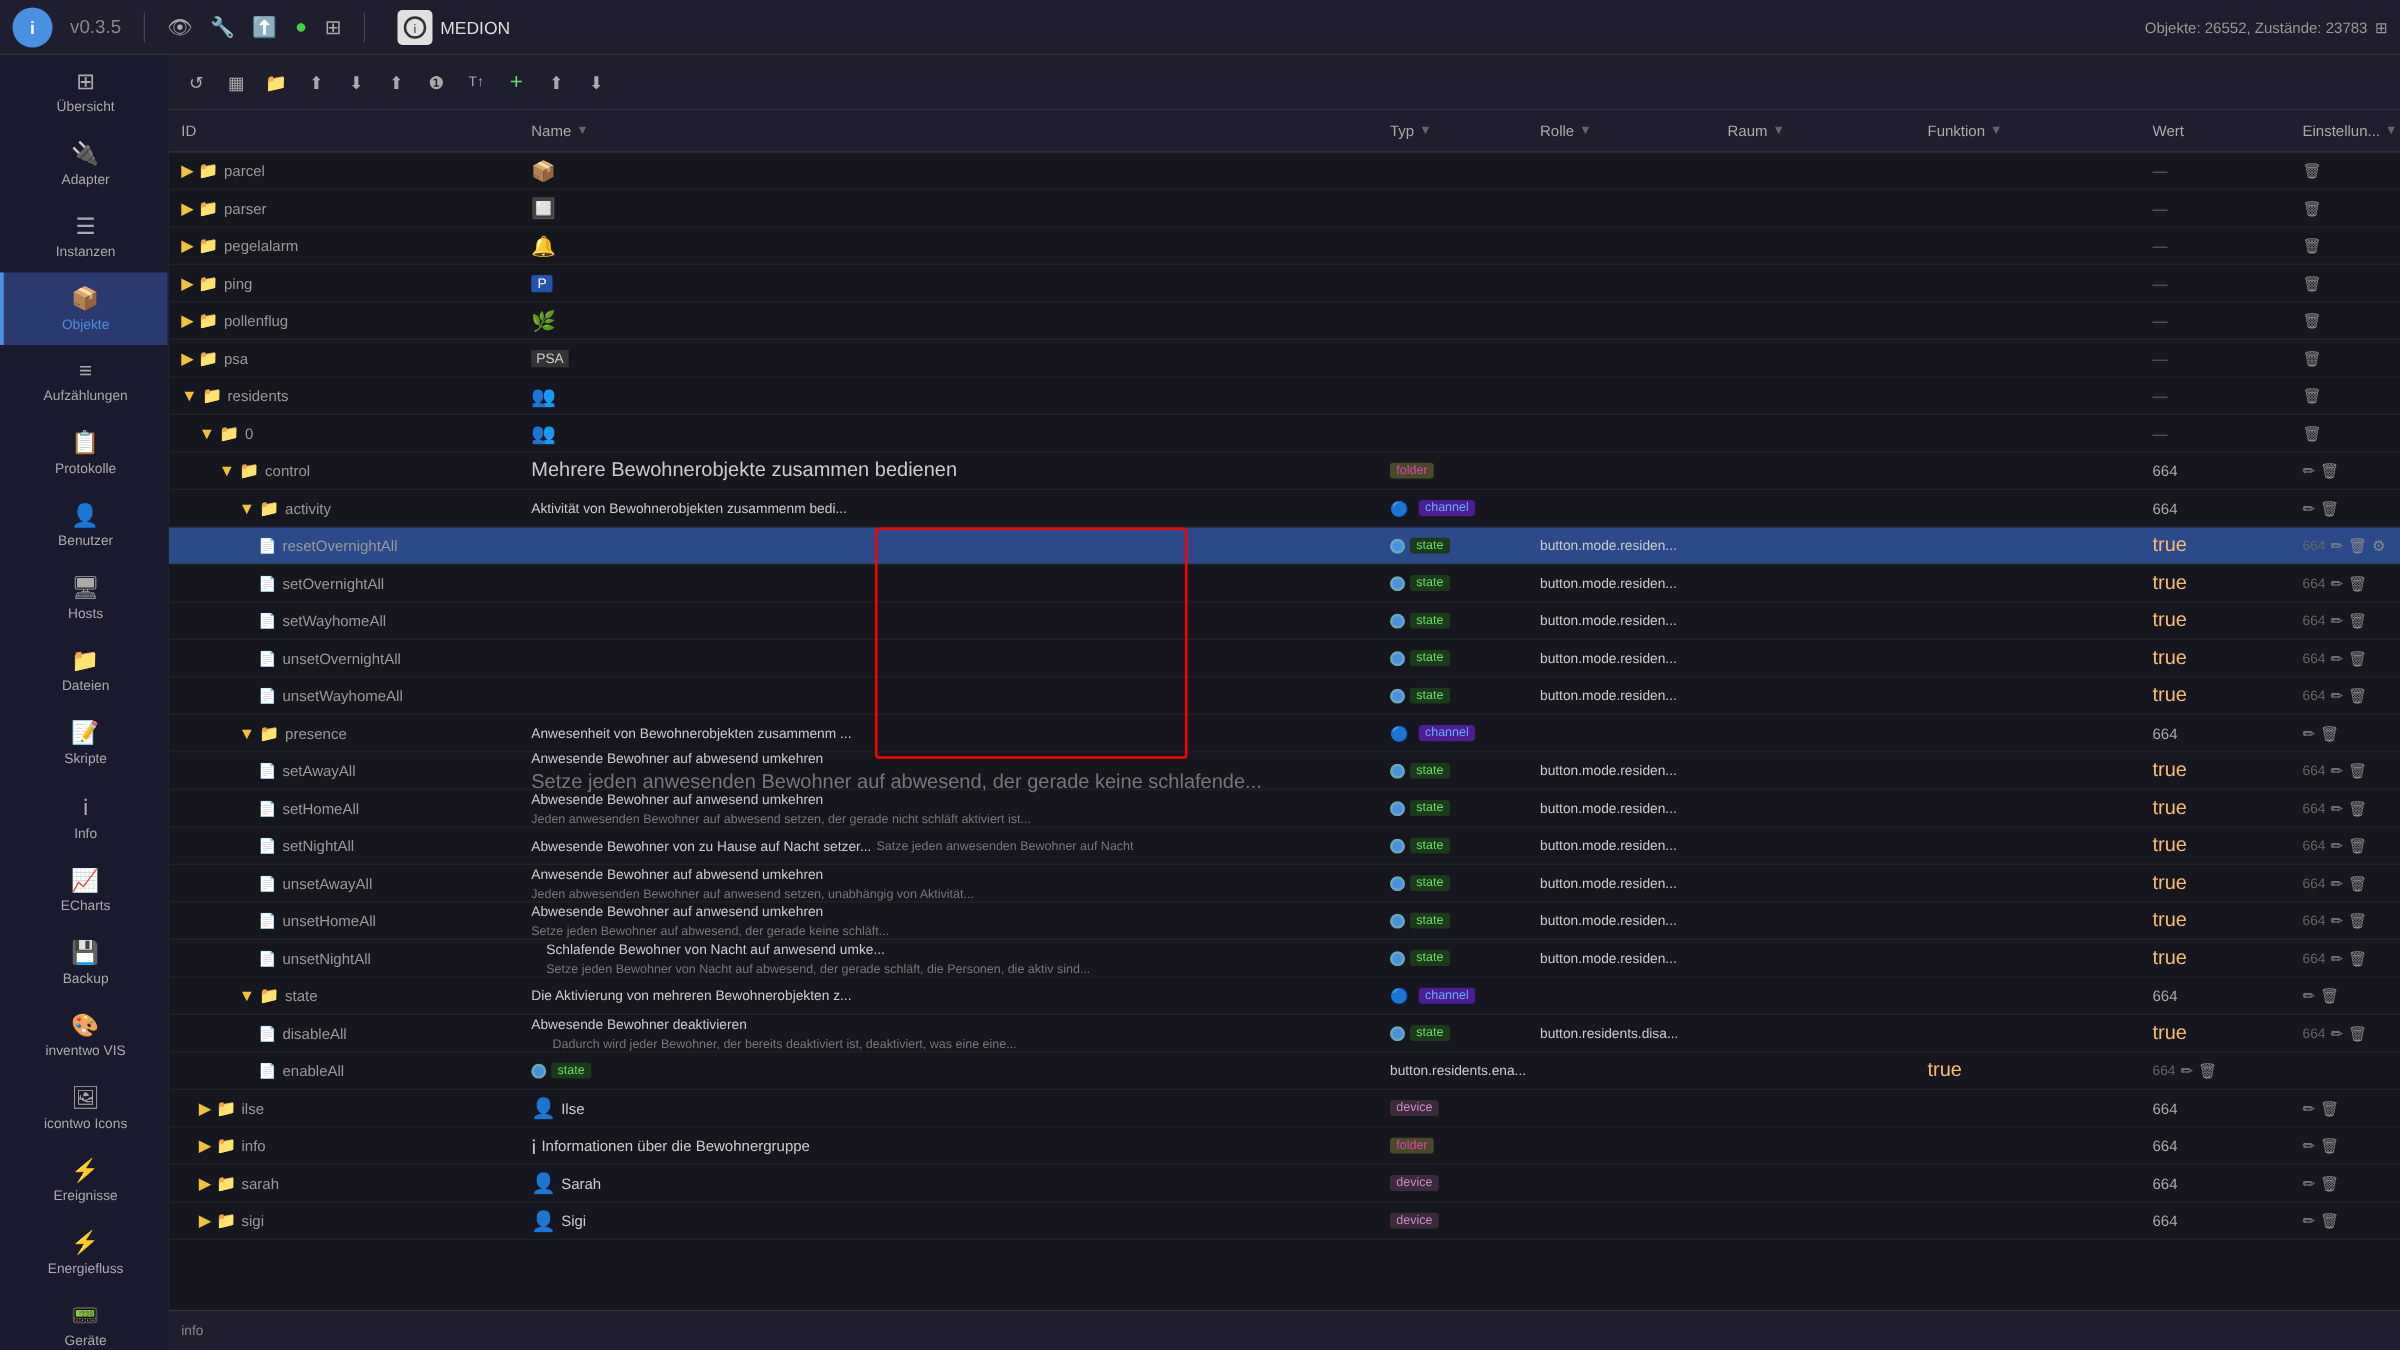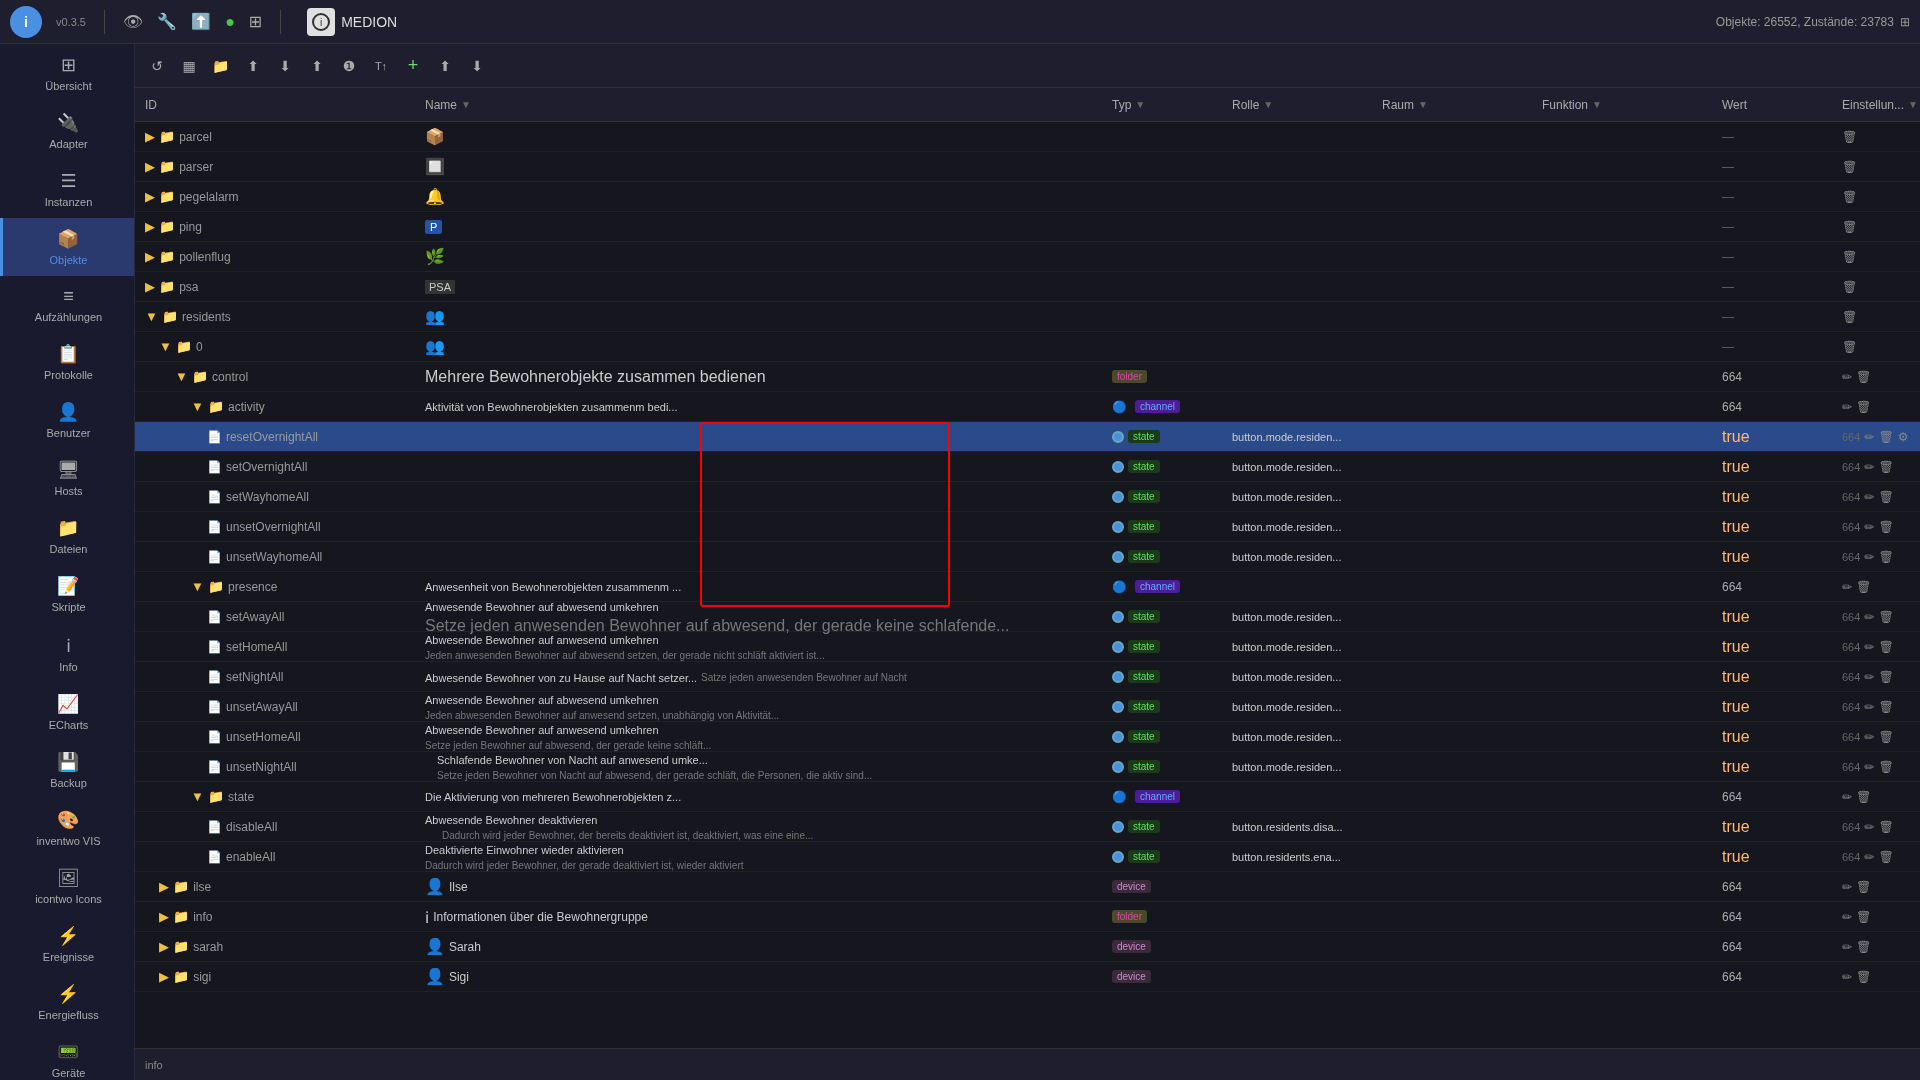--- a/index.html
+++ b/index.html
@@ -1,21 +1,21 @@
 <!DOCTYPE html>
 <html><head>
   <meta charset="utf-8">
   <style>
     * { box-sizing: border-box; margin: 0; padding: 0; }
     body { font-family: 'Segoe UI', Arial, sans-serif; font-size: 13px; background: #1a1a2e; color: #ccc; height: 1080px; width: 1920px; overflow: hidden; display: flex; flex-direction: column; }
 
     
     .topbar { height: 44px; background: #1e1e2e; display: flex; align-items: center; padding: 0 10px; gap: 14px; border-bottom: 1px solid #333; flex-shrink: 0; }
     .topbar-logo { width: 32px; height: 32px; background: #4a90e2; border-radius: 50%; display: flex; align-items: center; justify-content: center; color: white; font-weight: bold; font-size: 14px; }
-    .topbar-version { color: #888; font-size: 11px; }
+    .topbar-version { color: #888; font-size: 15px; }
     .topbar-icon { color: #aaa; cursor: pointer; font-size: 16px; }
     .topbar-sep { width: 1px; height: 24px; background: #444; margin: 0 4px; }
     .topbar-brand { display: flex; align-items: center; gap: 6px; margin-left: 8px; }
     .topbar-brand-logo { width: 28px; height: 28px; background: #e0e0e0; border-radius: 4px; display: flex; align-items: center; justify-content: center; }
     .topbar-brand-name { color: #ddd; font-size: 14px; font-weight: 500; }
     .topbar-right { margin-left: auto; color: #999; font-size: 12px; display: flex; align-items: center; gap: 6px; }
 
     
     .main { display: flex; flex: 1; overflow: hidden; }
 
@@ -677,24 +677,20 @@
             </div>
           <div class="td">
               <span class="row-num">664</span>
               <span class="action-icon">✏</span>
               <span class="action-icon">🗑</span>
             </div>
         </div>
 
         <div class="table-row">
           <div class="td td-id indent-4"><span class="file-icon">📄</span> enableAll</div>
-          <div class="td" style="font-size:11px;flex-direction:column;align-items:flex-start;height:auto;padding-top:2px;">
-            <span>Deaktivierte Einwohner wieder aktivieren</span>
-            <span style="color:#777;font-size:10px;">Dadurch wird jeder Bewohner, der gerade deaktiviert ist, wieder aktiviert</span>
-          </div>
           <div class="td">
               <span class="state-dot"></span>
               <span class="badge-state">state</span>
             </div>
           <div class="td" style="font-size:11px;">button.residents.ena...</div>
           <div class="td"></div>
           <div class="td"></div>
           <div class="td">
               <span class="value-true">true</span>
             </div>

